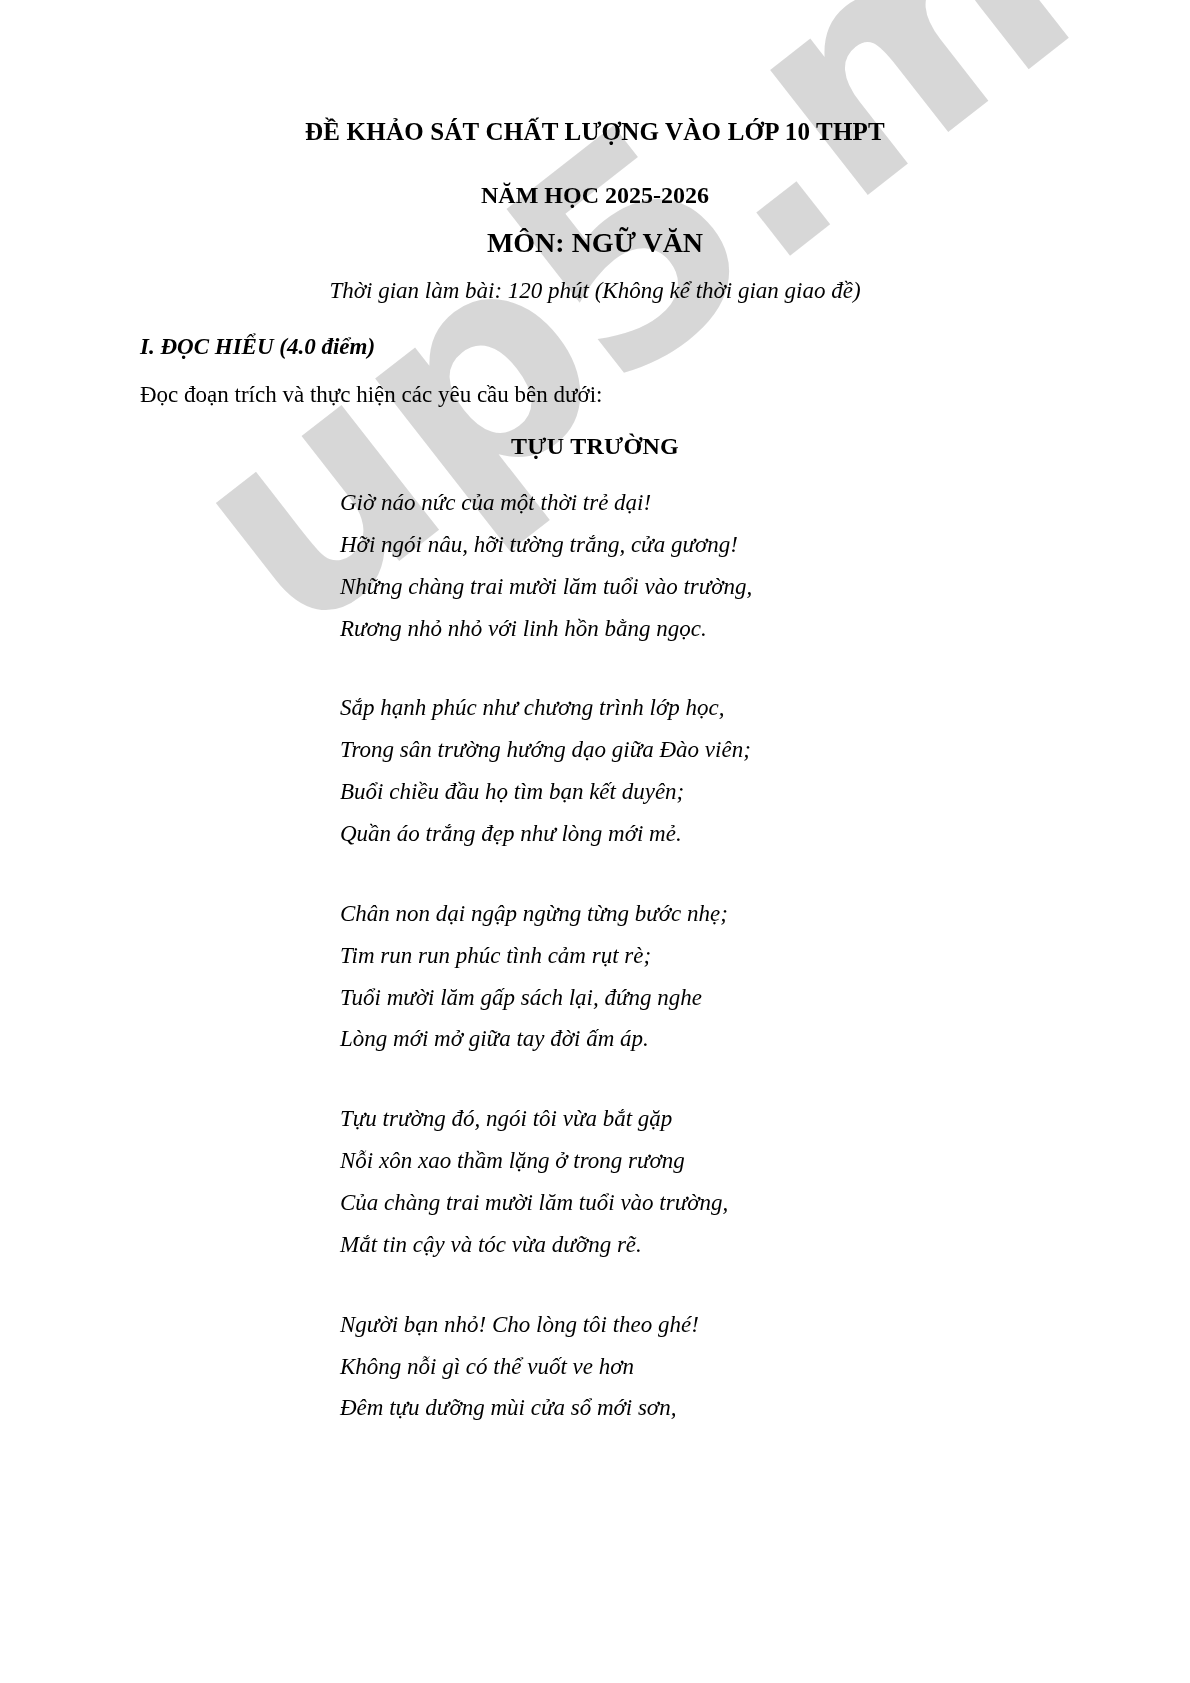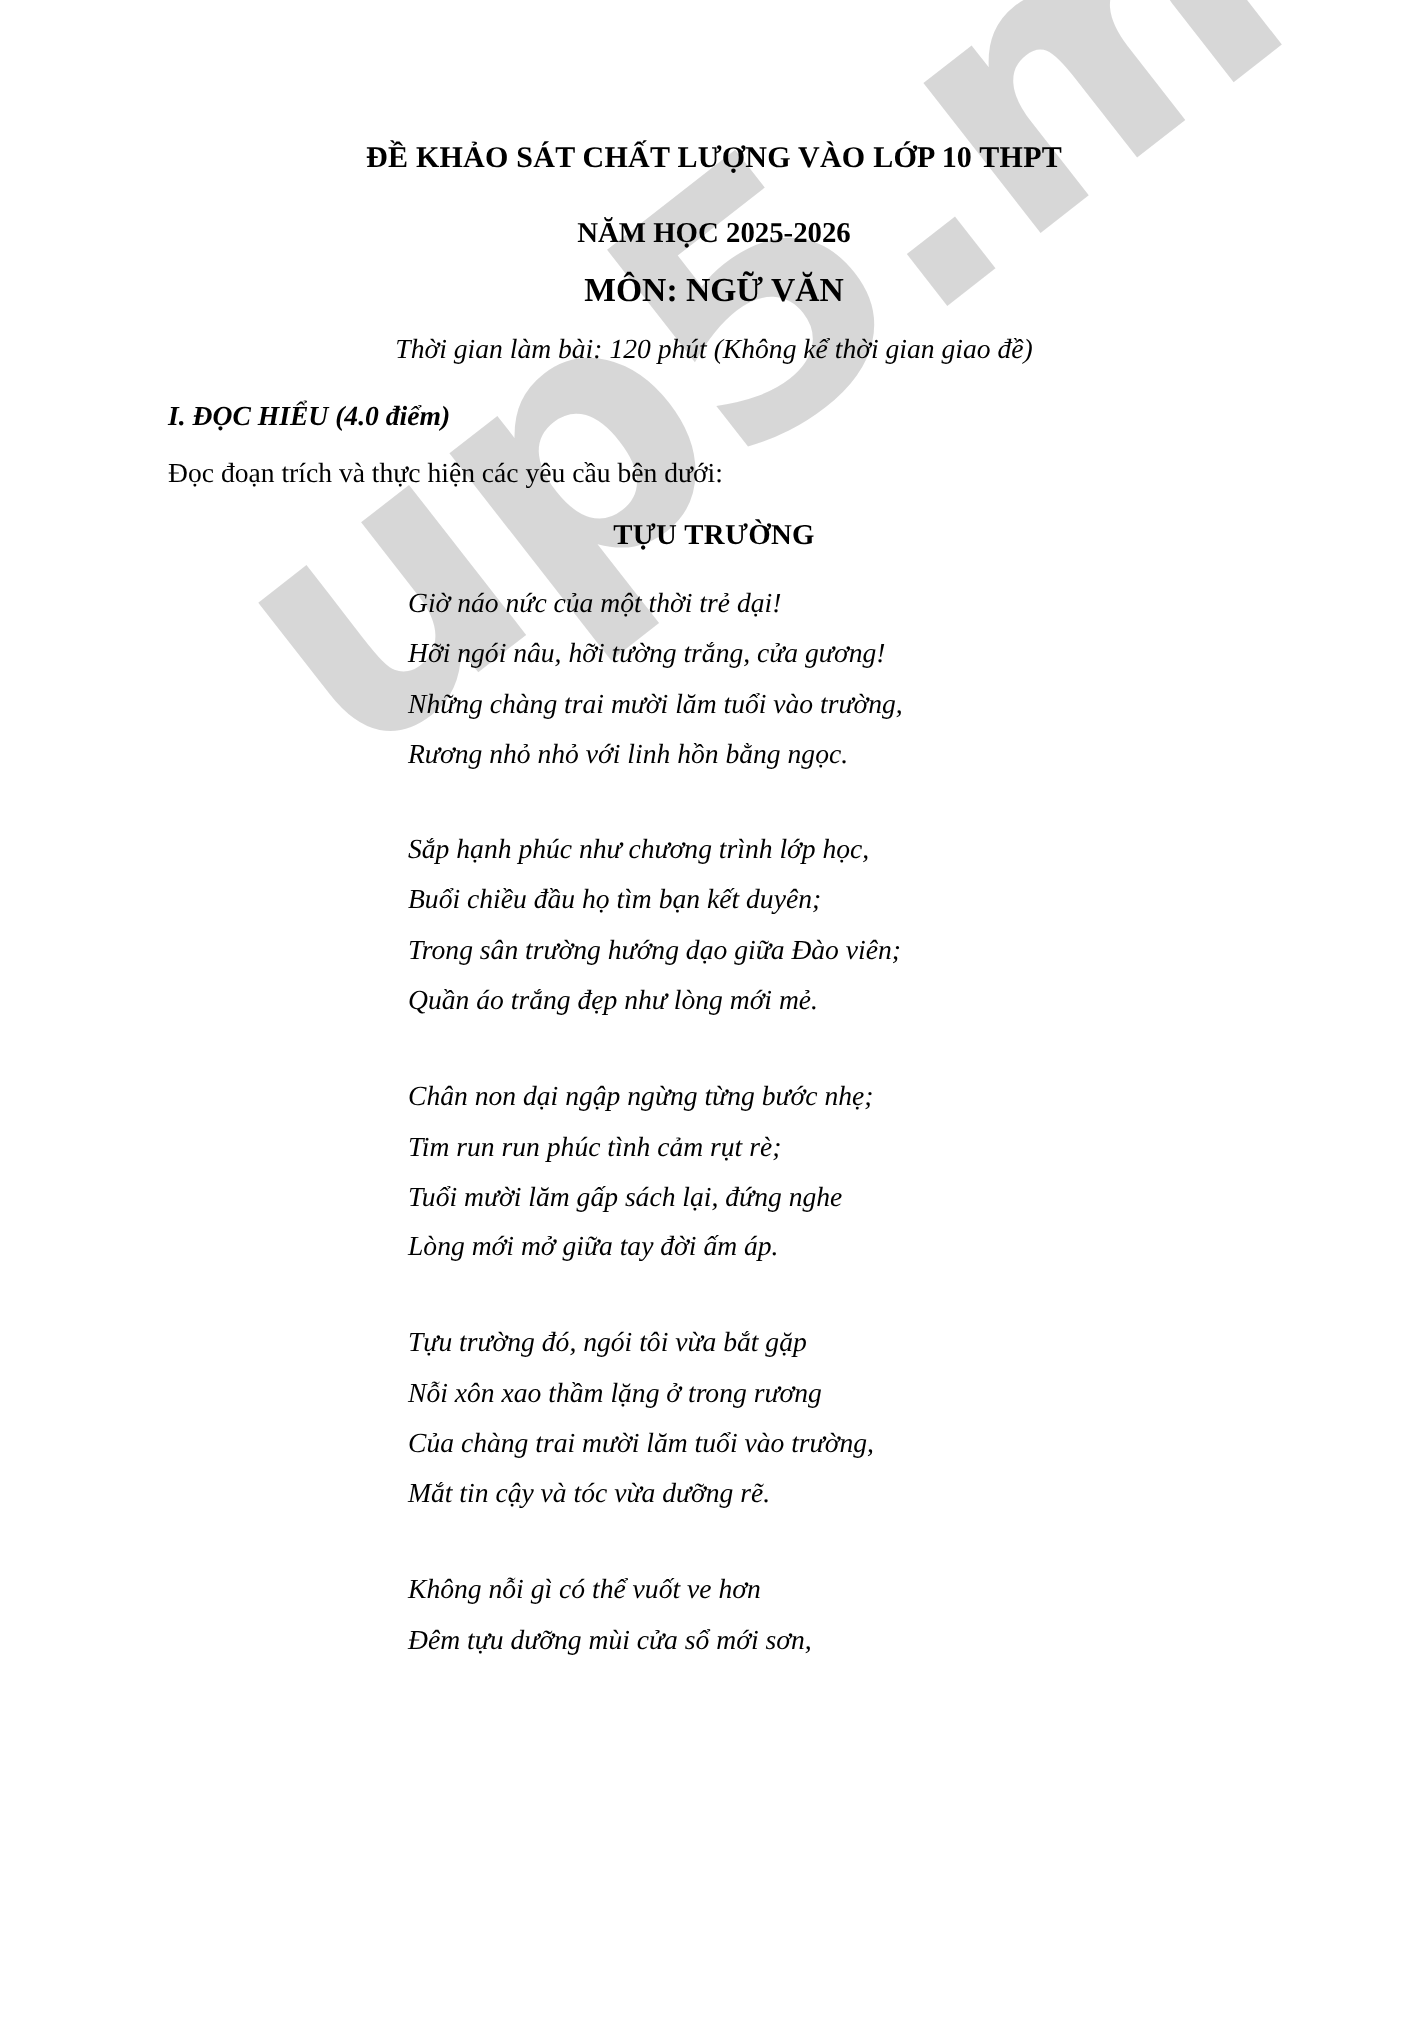--- a/index.html
+++ b/index.html
@@ -143,40 +143,41 @@
 
       <div class="stanza">
         <div class="verse">Giờ náo nức của một thời trẻ dại!</div>
         <div class="verse">Hỡi ngói nâu, hỡi tường trắng, cửa gương!</div>
         <div class="verse">Những chàng trai mười lăm tuổi vào trường,</div>
         <div class="verse">Rương nhỏ nhỏ với linh hồn bằng ngọc.</div>
       </div>
 
       <div class="stanza">
         <div class="verse">Sắp hạnh phúc như chương trình lớp học,</div>
+        <div class="verse">Trong sân trường hướng dạo giữa Đào viên;</div>
         <div class="verse">Buổi chiều đầu họ tìm bạn kết duyên;</div>
-        <div class="verse">Trong sân trường hướng dạo giữa Đào viên;</div>
         <div class="verse">Quần áo trắng đẹp như lòng mới mẻ.</div>
       </div>
 
       <div class="stanza">
         <div class="verse">Chân non dại ngập ngừng từng bước nhẹ;</div>
         <div class="verse">Tim run run phúc tình cảm rụt rè;</div>
         <div class="verse">Tuổi mười lăm gấp sách lại, đứng nghe</div>
         <div class="verse">Lòng mới mở giữa tay đời ấm áp.</div>
       </div>
 
       <div class="stanza">
         <div class="verse">Tựu trường đó, ngói tôi vừa bắt gặp</div>
         <div class="verse">Nỗi xôn xao thầm lặng ở trong rương</div>
         <div class="verse">Của chàng trai mười lăm tuổi vào trường,</div>
         <div class="verse">Mắt tin cậy và tóc vừa dưỡng rẽ.</div>
       </div>
 
       <div class="stanza">
+        <div class="verse">Người bạn nhỏ! Cho lòng tôi theo ghé!</div>
         <div class="verse">Không nỗi gì có thể vuốt ve hơn</div>
         <div class="verse">Đêm tựu dưỡng mùi cửa sổ mới sơn,</div>
       </div>
 
     </div>
 
   </div>
 </div>
 
 </body></html>

